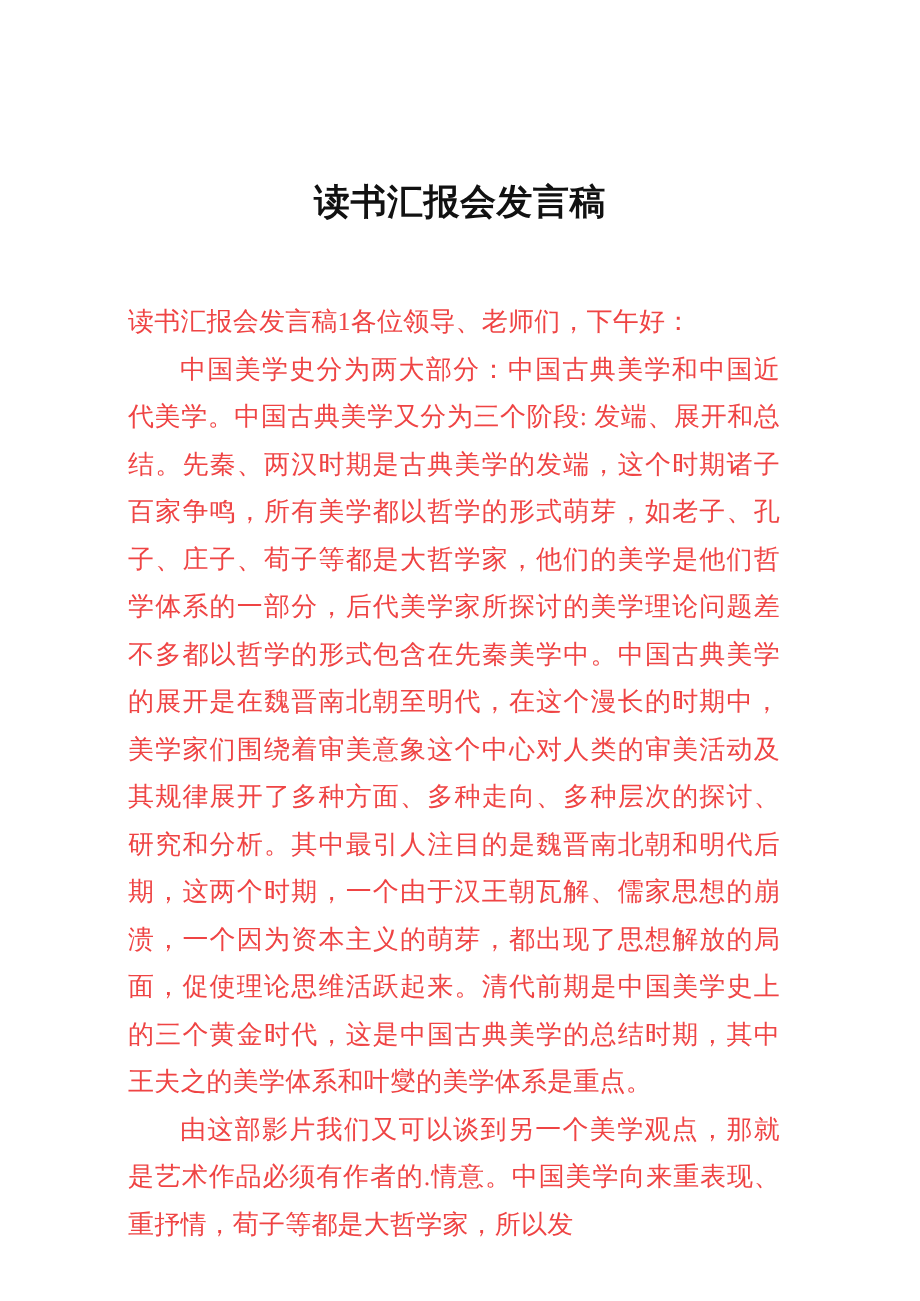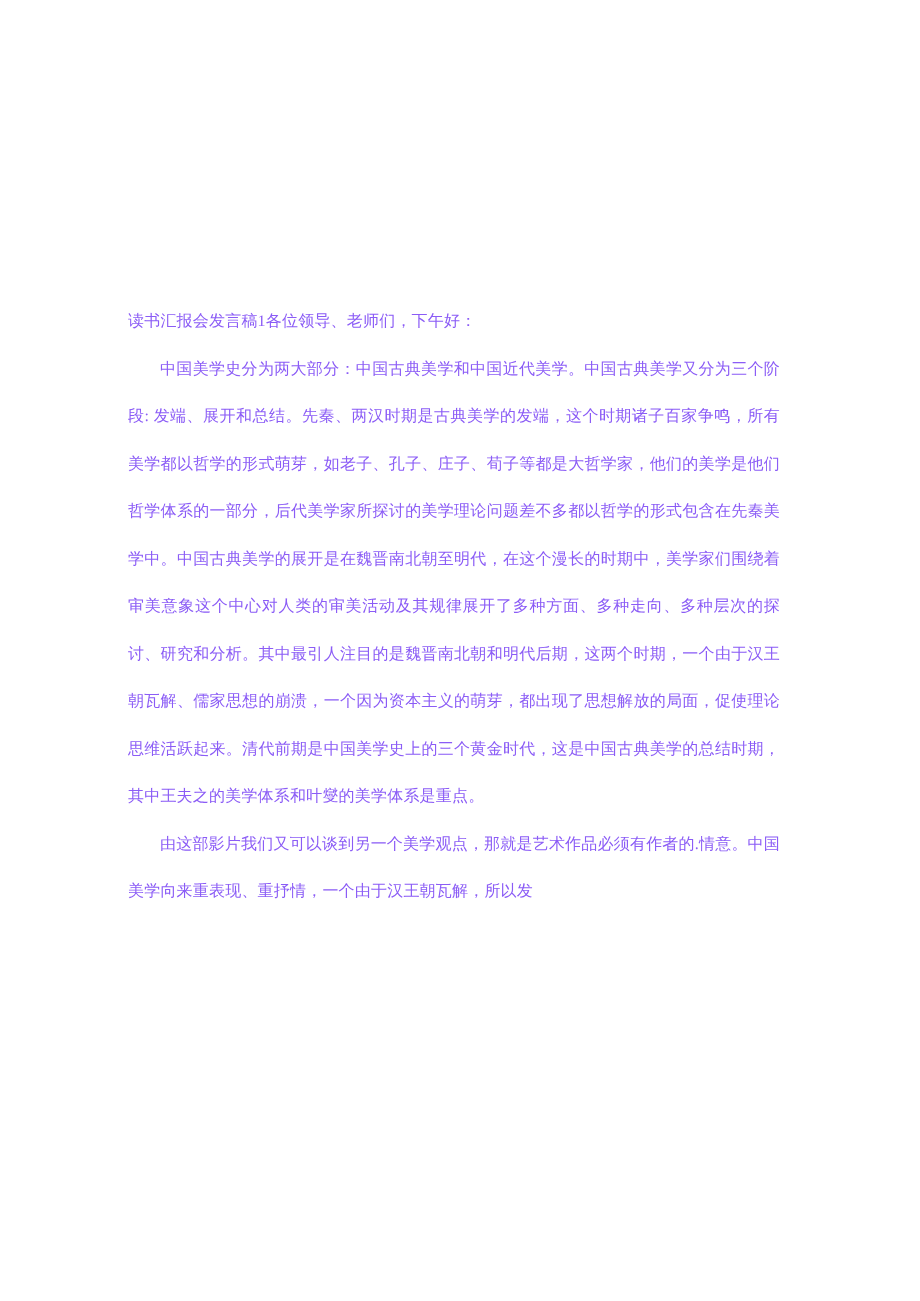--- a/index.html
+++ b/index.html
@@ -38,25 +38,25 @@
   
   .body-block {
     position: absolute;
     left: 128px;
     top: 298px;
     width: 664px;
   }
 
   .para {
     margin: 0 12px 0 0;
-    font-size: 16px;
+    font-size: 26px;
     line-height: 47.5px;
     text-align: justify;
     text-justify: inter-ideograph;
-    color: #8b5cf6;
+    color: #ef4444;
     letter-spacing: 0.2px;
     word-break: break-all;
   }
 
   .para.indent {
     text-indent: 2em;
   }
 
   .para.noindent {
     text-indent: 0;
@@ -65,25 +65,26 @@
   
   .para, .doc-title {
     text-rendering: geometricPrecision;
   }
 </style>
 </head>
 <body>
 
 <div class="page">
 
+  <h1 class="doc-title">读书汇报会发言稿</h1>
 
   <div class="body-block">
 
     <p class="para noindent">读书汇报会发言稿1各位领导、老师们，下午好：</p>
 
 
     <p class="para indent">中国美学史分为两大部分：中国古典美学和中国近代美学。中国古典美学又分为三个阶段: 发端、展开和总结。先秦、两汉时期是古典美学的发端，这个时期诸子百家争鸣，所有美学都以哲学的形式萌芽，如老子、孔子、庄子、荀子等都是大哲学家，他们的美学是他们哲学体系的一部分，后代美学家所探讨的美学理论问题差不多都以哲学的形式包含在先秦美学中。中国古典美学的展开是在魏晋南北朝至明代，在这个漫长的时期中，美学家们围绕着审美意象这个中心对人类的审美活动及其规律展开了多种方面、多种走向、多种层次的探讨、研究和分析。其中最引人注目的是魏晋南北朝和明代后期，这两个时期，一个由于汉王朝瓦解、儒家思想的崩溃，一个因为资本主义的萌芽，都出现了思想解放的局面，促使理论思维活跃起来。清代前期是中国美学史上的三个黄金时代，这是中国古典美学的总结时期，其中王夫之的美学体系和叶燮的美学体系是重点。</p>
 
-    <p class="para indent">由这部影片我们又可以谈到另一个美学观点，那就是艺术作品必须有作者的.情意。中国美学向来重表现、重抒情，一个由于汉王朝瓦解，所以发</p>
+    <p class="para indent">由这部影片我们又可以谈到另一个美学观点，那就是艺术作品必须有作者的.情意。中国美学向来重表现、重抒情，荀子等都是大哲学家，所以发</p>
 
   </div>
 
 </div>
 
 </body></html>

